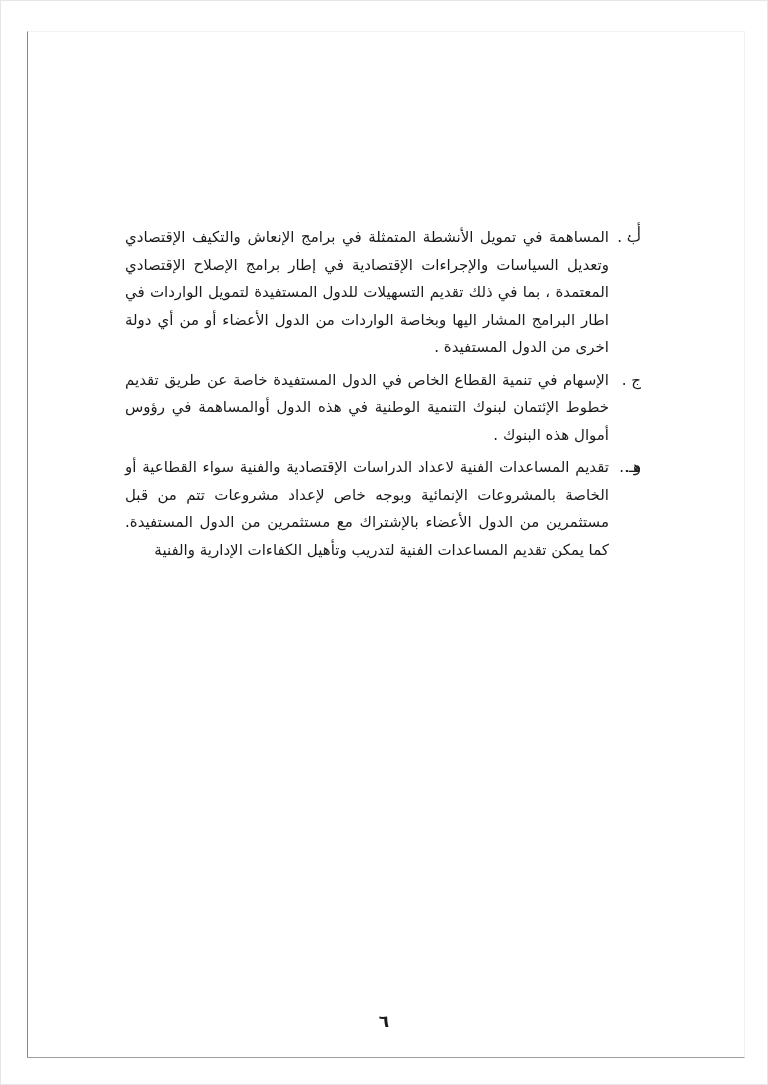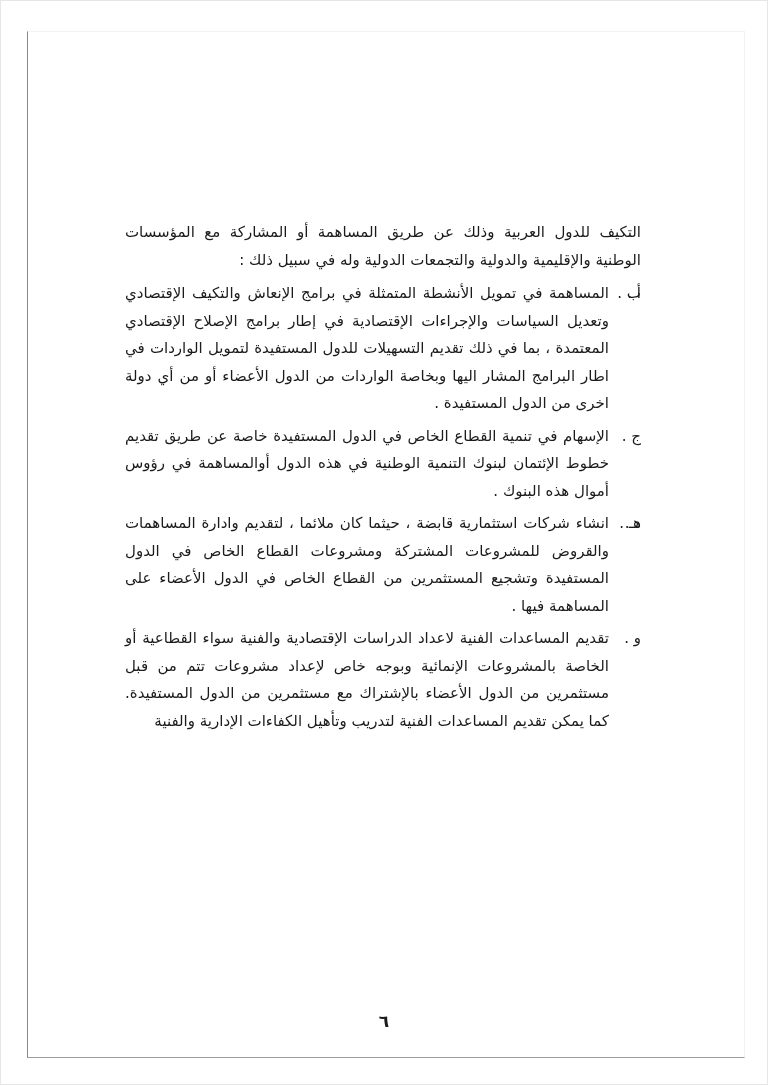--- a/index.html
+++ b/index.html
@@ -69,21 +69,20 @@
 </style>
 </head>
 <body>
 
 <div class="page">
 
   <div class="scan-frame"></div>
 
   <div class="content">
 
-    <p class="intro">التكيف للدول العربية وذلك عن طريق المساهمة أو المشاركة مع المؤسسات الوطنية والإقليمية والدولية والتجمعات الدولية وله في سبيل ذلك :</p>
 
     <p class="item">
       <span class="marker">أ .</span>
     </p>
 
     <p class="item">
       <span class="marker">ب .</span>
       <span>المساهمة في تمويل الأنشطة المتمثلة في برامج الإنعاش والتكيف الإقتصادي وتعديل السياسات والإجراءات الإقتصادية في إطار برامج الإصلاح الإقتصادي المعتمدة ، بما في ذلك تقديم التسهيلات للدول المستفيدة لتمويل الواردات في اطار البرامج المشار اليها وبخاصة الواردات من الدول الأعضاء أو من أي دولة اخرى من الدول المستفيدة .</span>
     </p>
 
@@ -91,21 +90,20 @@
       <span class="marker">ج .</span>
       <span>الإسهام في تنمية القطاع الخاص في الدول المستفيدة خاصة عن طريق تقديم خطوط الإئتمان لبنوك التنمية الوطنية في هذه الدول أوالمساهمة في رؤوس أموال هذه البنوك .</span>
     </p>
 
     <p class="item">
       <span class="marker">د .</span>
     </p>
 
     <p class="item">
       <span class="marker">هـ .</span>
-      <span>انشاء شركات استثمارية قابضة ، حيثما كان ملائما ، لتقديم وادارة المساهمات والقروض للمشروعات المشتركة ومشروعات القطاع الخاص في الدول المستفيدة وتشجيع المستثمرين من القطاع الخاص في الدول الأعضاء على المساهمة فيها .</span>
     </p>
 
     <p class="item">
       <span class="marker">و .</span>
       <span>تقديم المساعدات الفنية لاعداد الدراسات الإقتصادية والفنية سواء القطاعية أو الخاصة بالمشروعات الإنمائية وبوجه خاص لإعداد مشروعات تتم من قبل مستثمرين من الدول الأعضاء بالإشتراك مع مستثمرين من الدول المستفيدة. كما يمكن تقديم المساعدات الفنية لتدريب وتأهيل الكفاءات الإدارية والفنية</span>
     </p>
 
   </div>
 
   <div class="page-number">٦</div>

